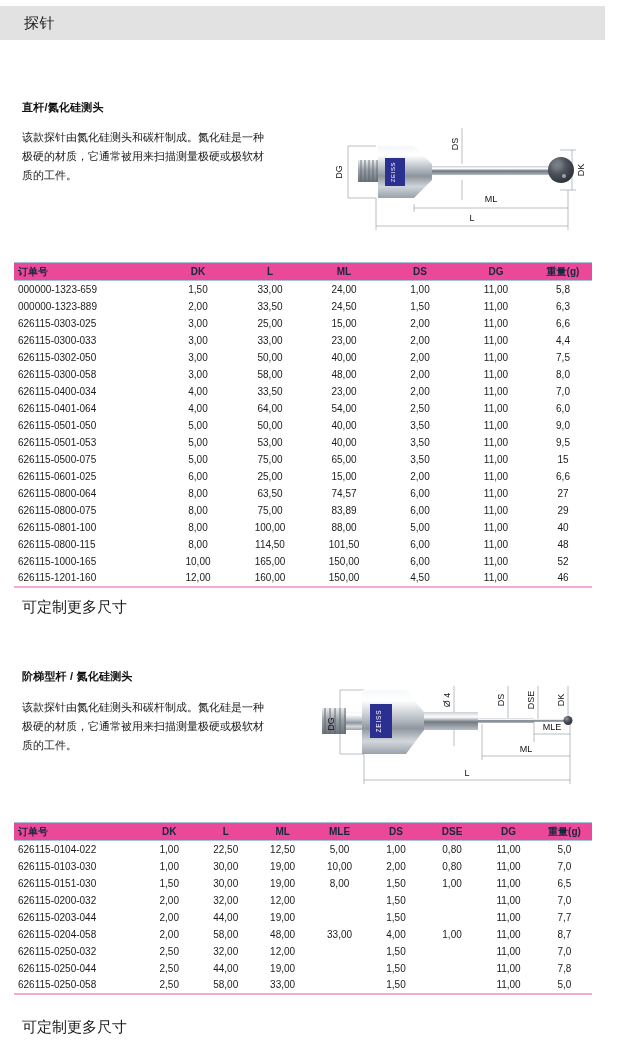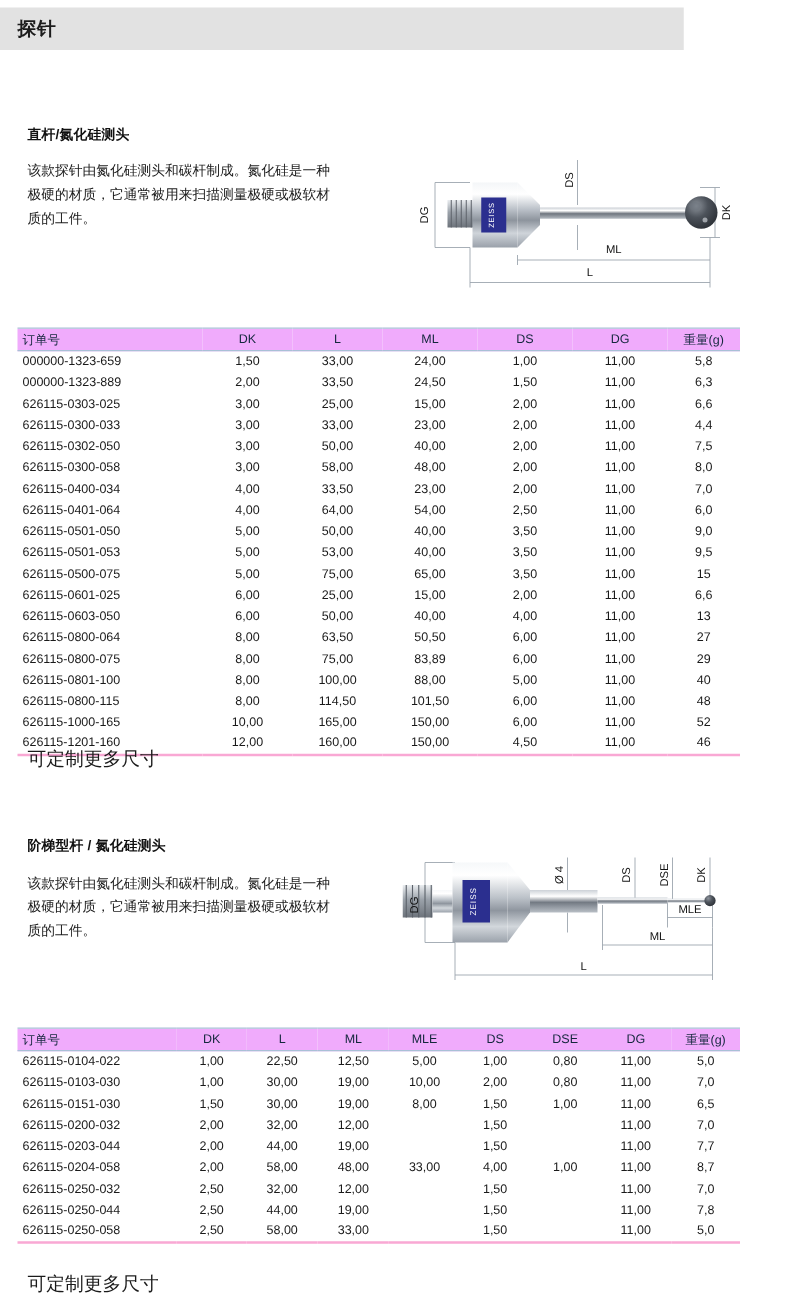--- a/index.html
+++ b/index.html
@@ -15,27 +15,26 @@
     font-family: "Liberation Sans", "DejaVu Sans", sans-serif;
     color: #1a1a1a;
     overflow: hidden;
   }
 
   
   .page-header {
     position: absolute;
     left: 0;
     top: 6px;
-    width: 547px;
+    width: 605px;
     height: 34px;
     background: #e2e2e2;
     display: flex;
     align-items: center;
-    padding-left: 14px;
-    font-weight: bold;
+    padding-left: 24px;
   }
   .page-header .title {
     font-size: 15px;
     color: #1c1c1c;
     letter-spacing: 0.5px;
   }
 
   
   .section-title {
     position: absolute;
@@ -59,22 +58,22 @@
   .drawing svg { display: block; }
 
   
   table.spec {
     position: absolute;
     border-collapse: collapse;
     font-size: 10px;
     color: #1a1a1a;
   }
   table.spec thead th {
-    background: #f0abfc;
-    font-weight: normal;
+    background: #ec4899;
+    font-weight: bold;
     font-size: 10px;
     color: #14273d;
     height: 18px;
     padding: 0 4px;
     border-top: 1px solid #a9c0d6;
     border-bottom: 1px solid #a9c0d6;
     white-space: nowrap;
   }
   table.spec tbody td {
     height: 17px;
@@ -308,33 +307,24 @@
       <tr>
         <td class="col-order">626115-0601-025</td>
         <td class="col-num">6,00</td>
         <td class="col-num">25,00</td>
         <td class="col-num">15,00</td>
         <td class="col-num">2,00</td>
         <td class="col-num">11,00</td>
         <td class="col-num">6,6</td>
       </tr>
       <tr>
-        <td class="col-order">626115-0603-050</td>
-        <td class="col-num">6,00</td>
-        <td class="col-num">50,00</td>
-        <td class="col-num">40,00</td>
-        <td class="col-num">4,00</td>
-        <td class="col-num">11,00</td>
-        <td class="col-num">13</td>
-      </tr>
-      <tr>
         <td class="col-order">626115-0800-064</td>
         <td class="col-num">8,00</td>
         <td class="col-num">63,50</td>
-        <td class="col-num">50,50</td>
+        <td class="col-num">74,57</td>
         <td class="col-num">6,00</td>
         <td class="col-num">11,00</td>
         <td class="col-num">27</td>
       </tr>
       <tr>
         <td class="col-order">626115-0800-075</td>
         <td class="col-num">8,00</td>
         <td class="col-num">75,00</td>
         <td class="col-num">83,89</td>
         <td class="col-num">6,00</td>

